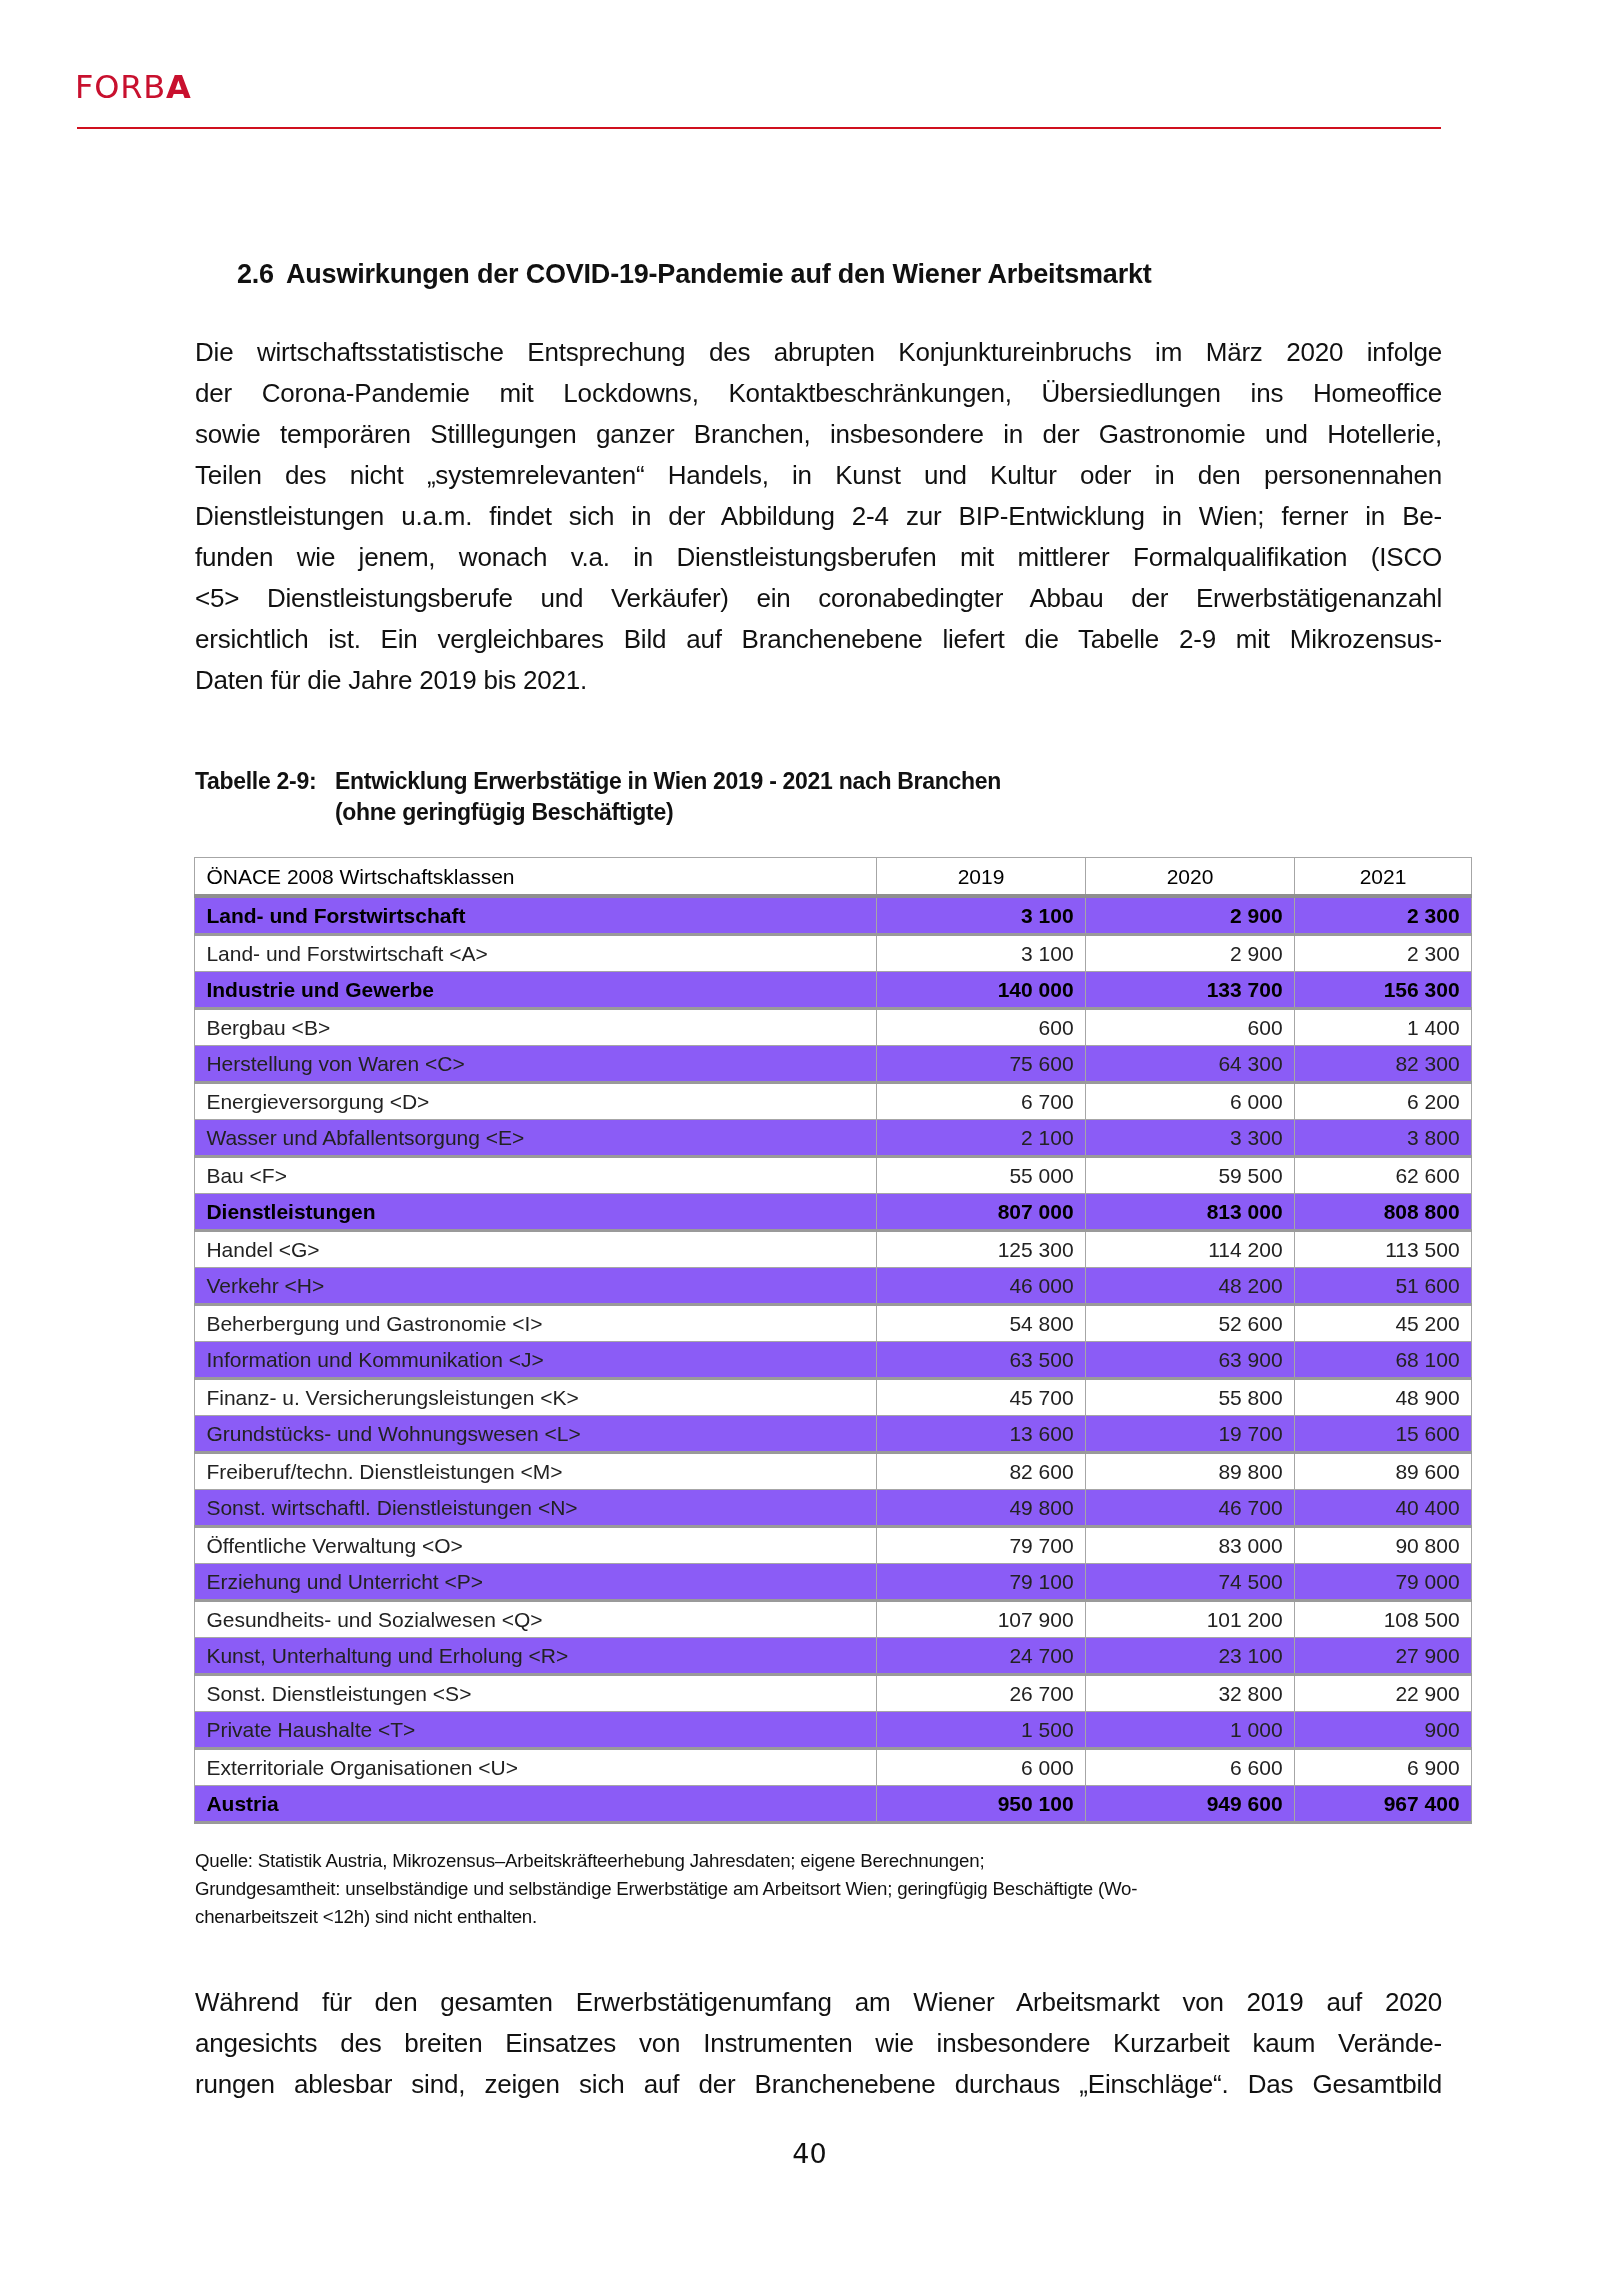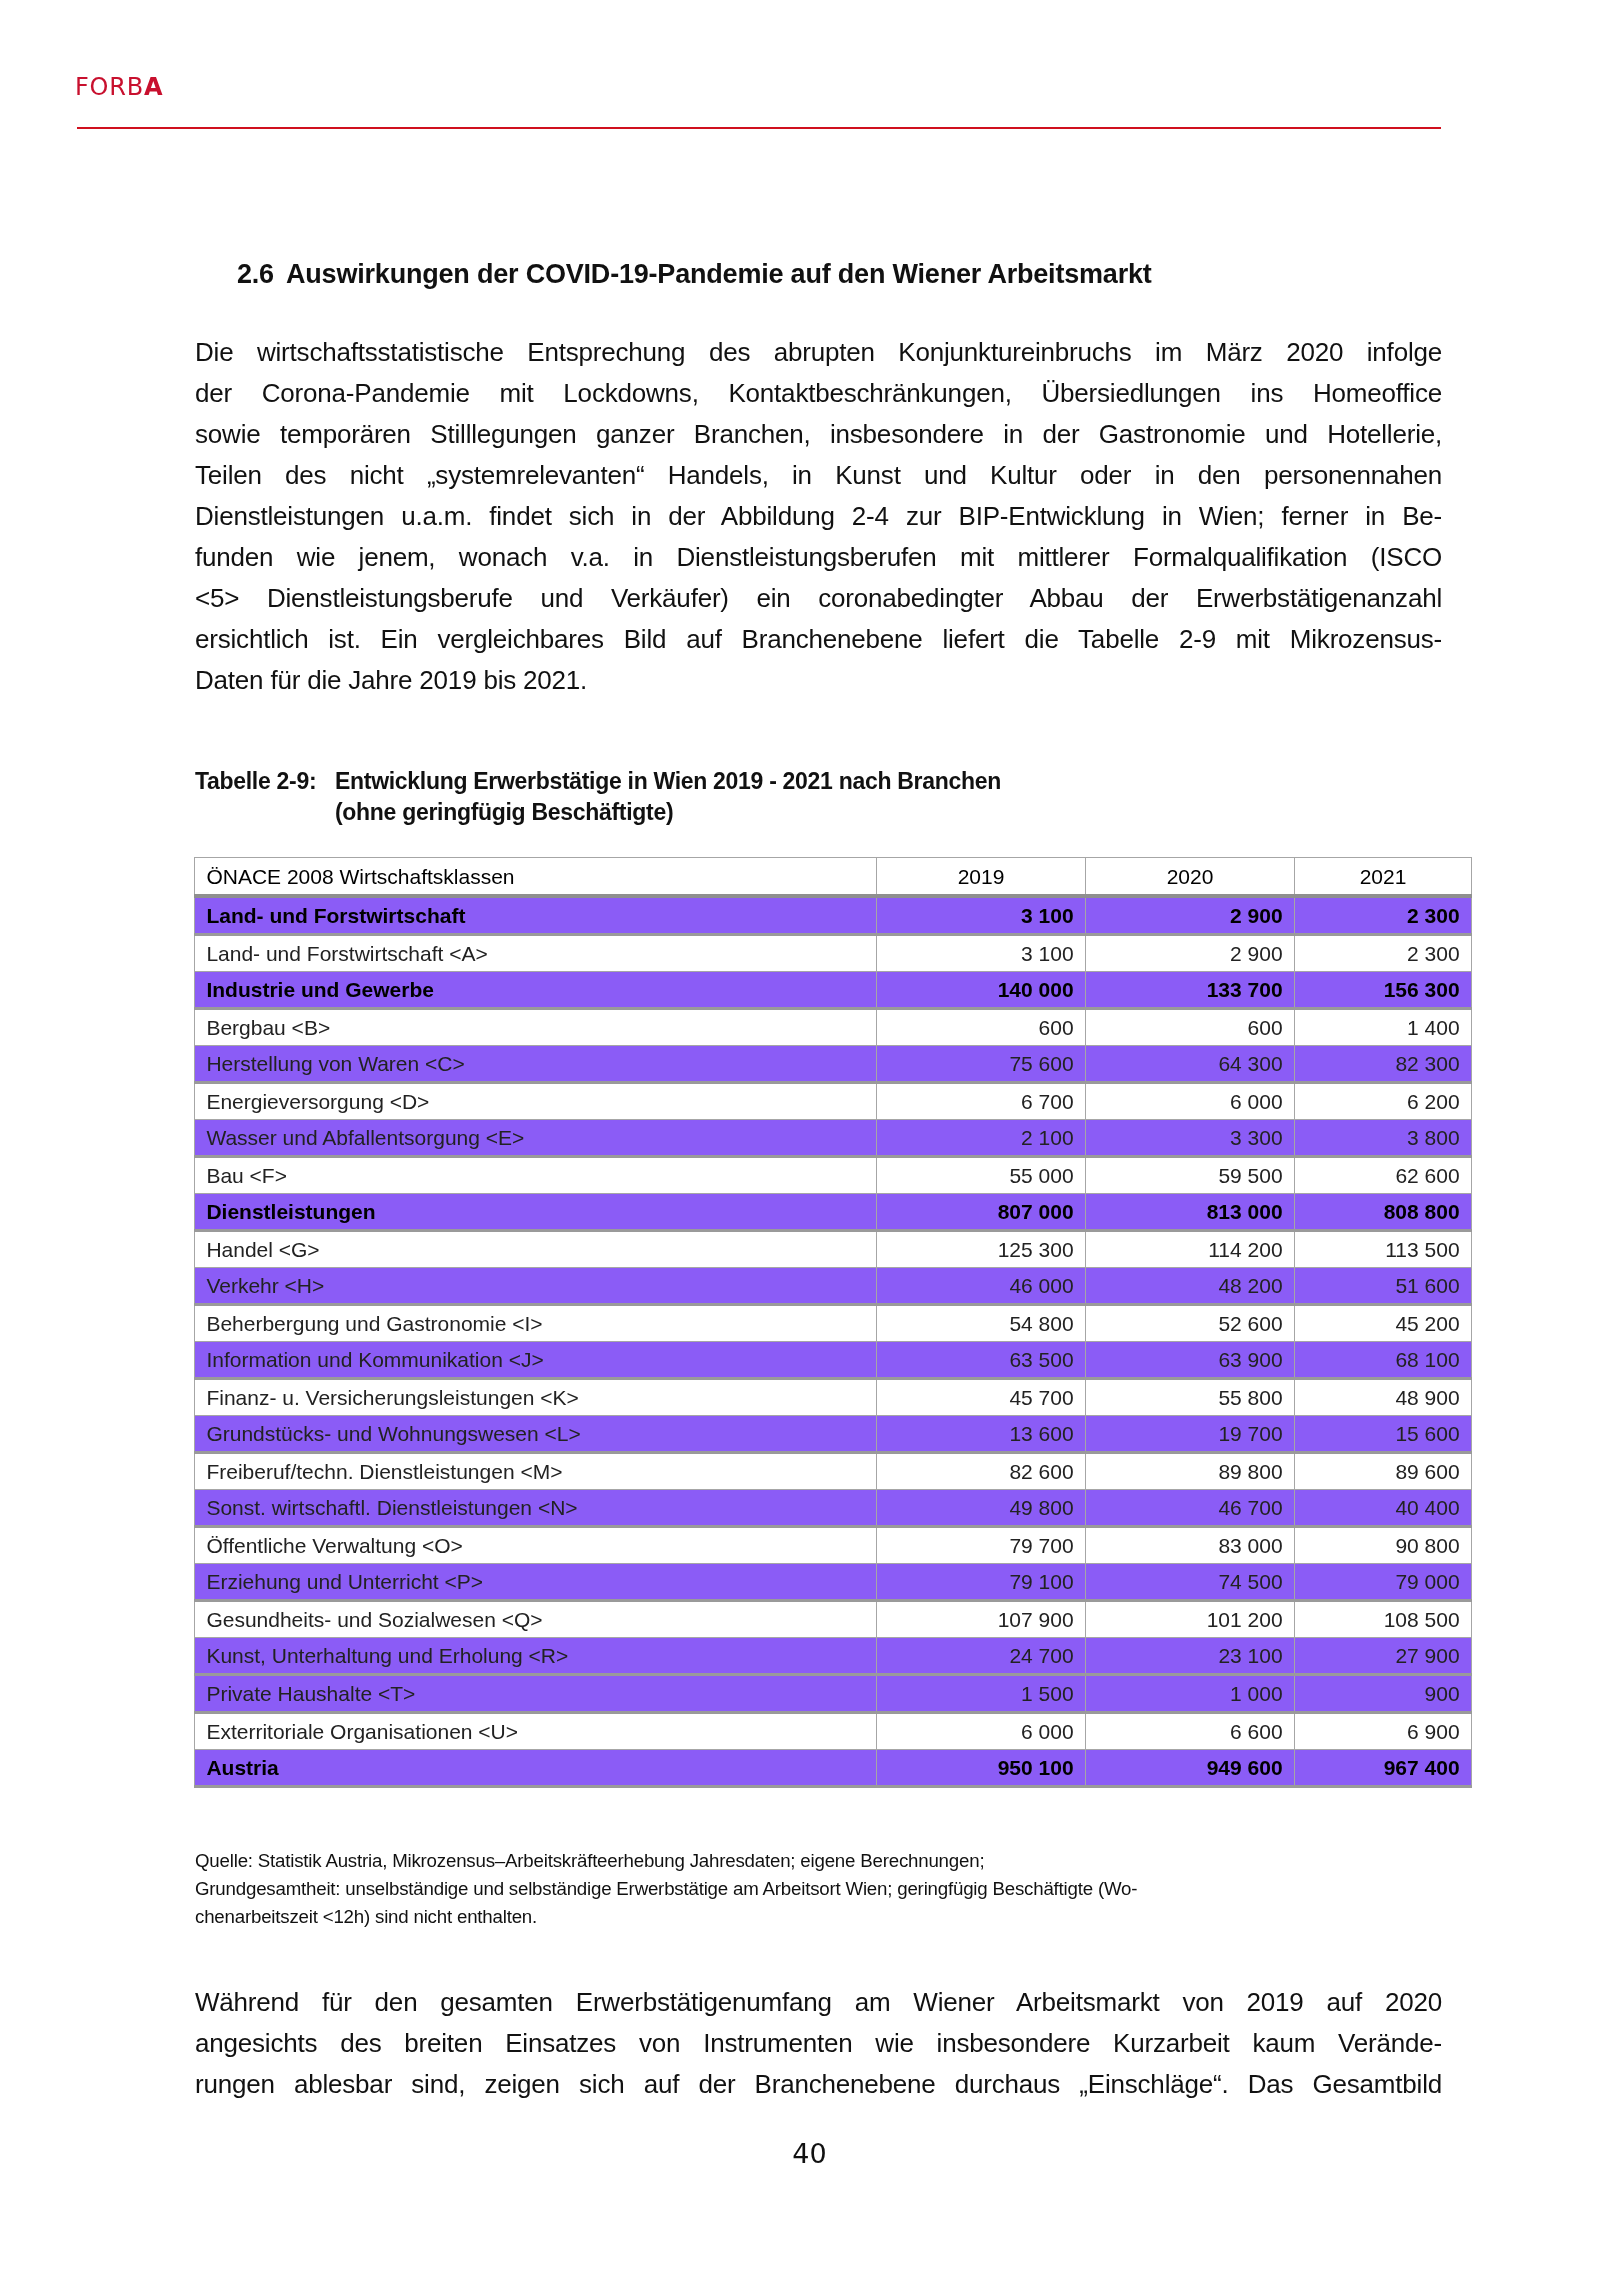--- a/index.html
+++ b/index.html
@@ -1,19 +1,19 @@
 <!DOCTYPE html>
 <html style="font-size:13px"><head>
 <meta charset="utf-8">
 <style>
   html, body { margin: 0; padding: 0; background: #ffffff; }
   body { width: 1623px; height: 2295px; position: relative; overflow: hidden; color: #111111; }
   .abs { position: absolute; }
 
-  .logo { left: 75px; top: 71px; font-family: "DejaVu Sans", sans-serif; font-size: 24px; letter-spacing: 0.8px; color: #c8102e; line-height: 32px; }
+  .logo { left: 75px; top: 71px; font-family: "DejaVu Sans", sans-serif; font-size: 32px; letter-spacing: 0.8px; color: #c8102e; line-height: 32px; }
   .logo .strong { font-weight: bold; }
   .rule { left: 77px; top: 127px; width: 1364px; height: 2.4px; background: #d0101e; }
 
   .heading { left: 193px; top: 258px; font-family: "Liberation Sans", sans-serif; font-weight: bold; font-size: 27px; line-height: 32px; letter-spacing: -0.2px; }
   .heading .num { position: absolute; left: 0; top: 0; margin-left: 44px; }
   .heading .txt { position: absolute; left: 93px; top: 0; white-space: nowrap; }
 
   .para { left: 195px; width: 1247px; font-family: "Liberation Sans", sans-serif; font-size: 26px; line-height: 41px; text-align: justify; margin: 0; letter-spacing: -0.2px; }
   .para .ln { display: block; white-space: nowrap; text-align-last: justify; text-align: justify; }
   .para .ln.last { text-align-last: left; }
@@ -210,20 +210,26 @@
         <td>107 900</td>
         <td>101 200</td>
         <td>108 500</td>
       </tr>
       <tr class="gray">
         <td class="name">Kunst, Unterhaltung und Erholung &lt;R&gt;</td>
         <td>24 700</td>
         <td>23 100</td>
         <td>27 900</td>
       </tr>
+      <tr>
+        <td class="name">Sonst. Dienstleistungen &lt;S&gt;</td>
+        <td>26 700</td>
+        <td>32 800</td>
+        <td>22 900</td>
+      </tr>
       <tr class="gray">
         <td class="name">Private Haushalte &lt;T&gt;</td>
         <td>1 500</td>
         <td>1 000</td>
         <td>900</td>
       </tr>
       <tr>
         <td class="name">Exterritoriale Organisationen &lt;U&gt;</td>
         <td>6 000</td>
         <td>6 600</td>

